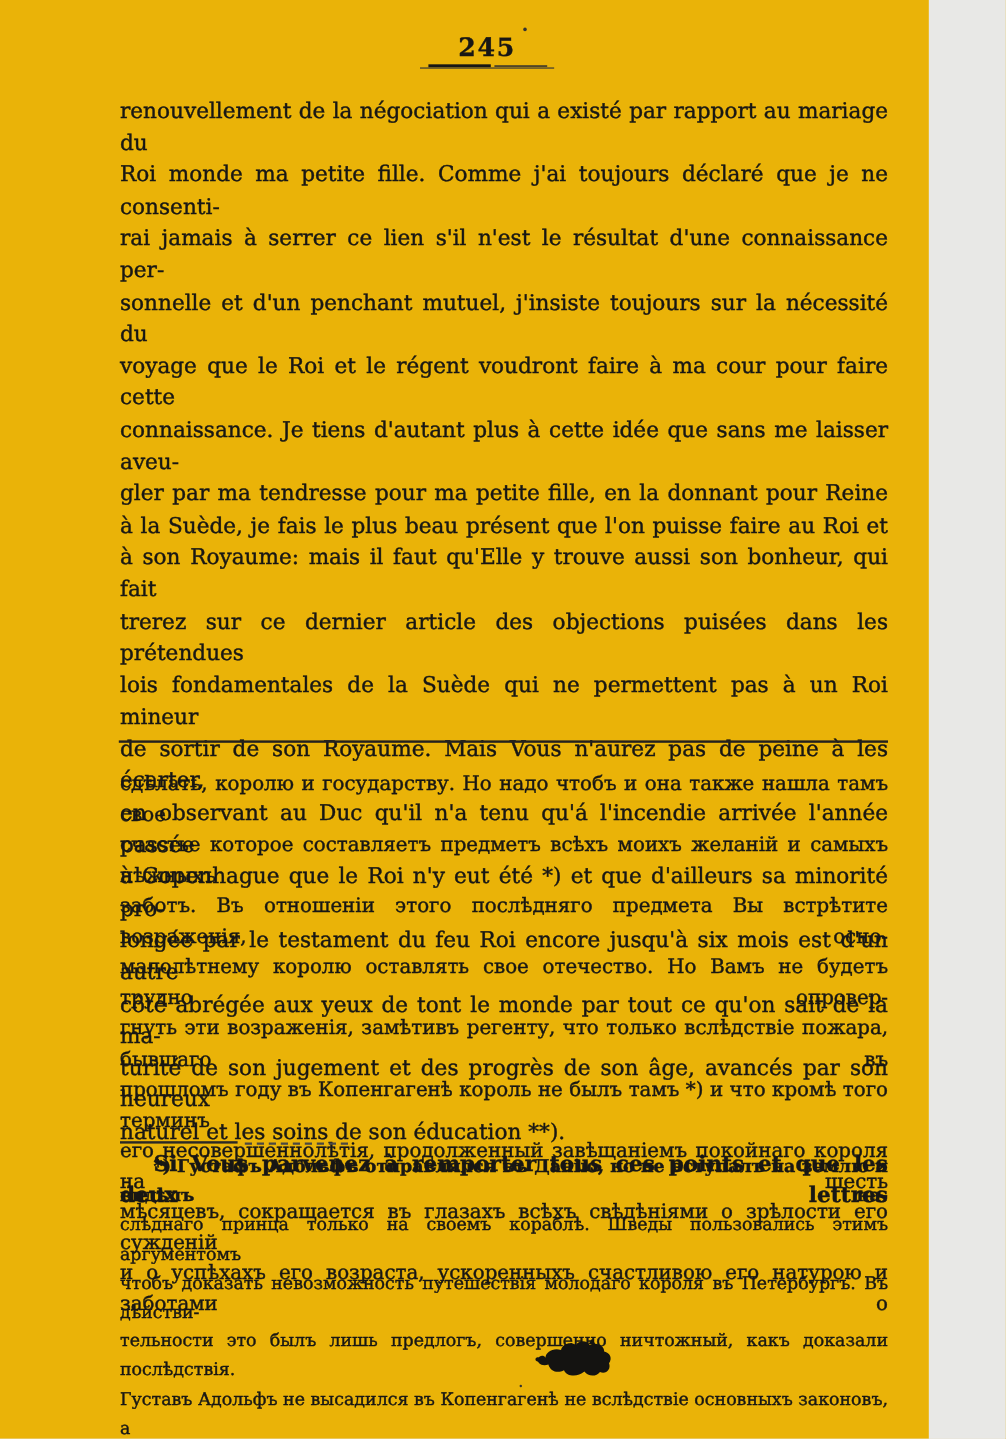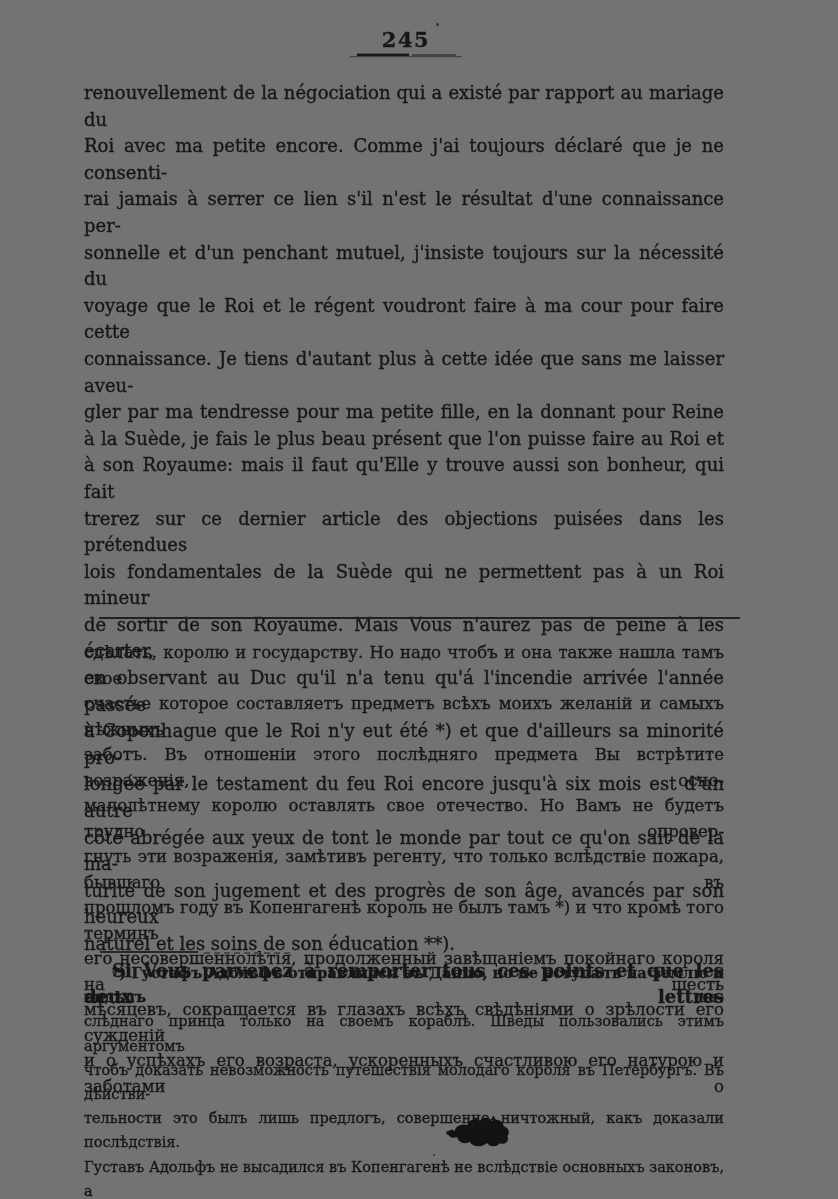--- a/index.html
+++ b/index.html
@@ -1,34 +1,34 @@
 <!DOCTYPE html>
 <html><head>
 <meta charset="utf-8">
 <style>
   html,body { margin:0; padding:0; background:#e8e8e6; }
   .page {
     position:relative;
-    width:838px; height:1199px;
-    background:#737373;
+    width:774px; height:1199px;
+    background:#eab308;
     font-family:"DejaVu Serif", serif;
     color:#181715;
     overflow:hidden;
   }
   .header {
     position:absolute; top:27px; left:100px; width:640px;
     text-align:center;
     transform:translateX(-14px);
   }
   .page-num {
     font-size:21px; font-weight:bold; letter-spacing:1.5px;
     -webkit-text-stroke:0.3px currentColor;
   }
   .num-flourish { display:block; margin:1px auto 0; }
-  .bodytext { position:absolute; left:84px; width:640px; }
+  .bodytext { position:absolute; left:100px; width:640px; }
   .french   { top:80px;  font-size:18px;   line-height:26.6px; }
   .russian  { top:640px; font-size:16.5px; line-height:25.5px; }
   .footnotes{ top:961px; font-size:14.5px; line-height:24.2px; }
   .tline {
     -webkit-text-stroke:0.35px currentColor;
     white-space:nowrap;
   }
   .tline.stretch {
     white-space:normal;
     text-align:justify;
@@ -66,21 +66,21 @@
       <rect x="0" y="3.2" width="112" height="1" fill="#3a3835"></rect>
       <rect x="7" y="0.6" width="52" height="2.4" fill="#181715"></rect>
       <rect x="62" y="1.4" width="44" height="1.3" fill="#33312e"></rect>
     </svg>
   </div>
 
   <div class="speck speck-a"></div>
 
   <div class="bodytext french">
       <div class="tline stretch">renouvellement de la négociation qui a existé par rapport au mariage du</div>
-      <div class="tline stretch">Roi avec ma petite encore. Comme j'ai toujours déclaré que je ne consenti-</div>
+      <div class="tline stretch">Roi monde ma petite fille. Comme j'ai toujours déclaré que je ne consenti-</div>
       <div class="tline stretch">rai jamais à serrer ce lien s'il n'est le résultat d'une connaissance per-</div>
       <div class="tline stretch">sonnelle et d'un penchant mutuel, j'insiste toujours sur la nécessité du</div>
       <div class="tline stretch">voyage que le Roi et le régent voudront faire à ma cour pour faire cette</div>
       <div class="tline stretch">connaissance. Je tiens d'autant plus à cette idée que sans me laisser aveu-</div>
       <div class="tline stretch">gler par ma tendresse pour ma petite fille, en la donnant pour Reine</div>
       <div class="tline stretch">à la Suède, je fais le plus beau présent que l'on puisse faire au Roi et</div>
       <div class="tline stretch">à son Royaume: mais il faut qu'Elle y trouve aussi son bonheur, qui fait</div>
       <div class="tline stretch">trerez sur ce dernier article des objections puisées dans les prétendues</div>
       <div class="tline stretch">lois fondamentales de la Suède qui ne permettent pas à un Roi mineur</div>
       <div class="tline stretch">de sortir de son Royaume. Mais Vous n'aurez pas de peine à les écarter,</div>

